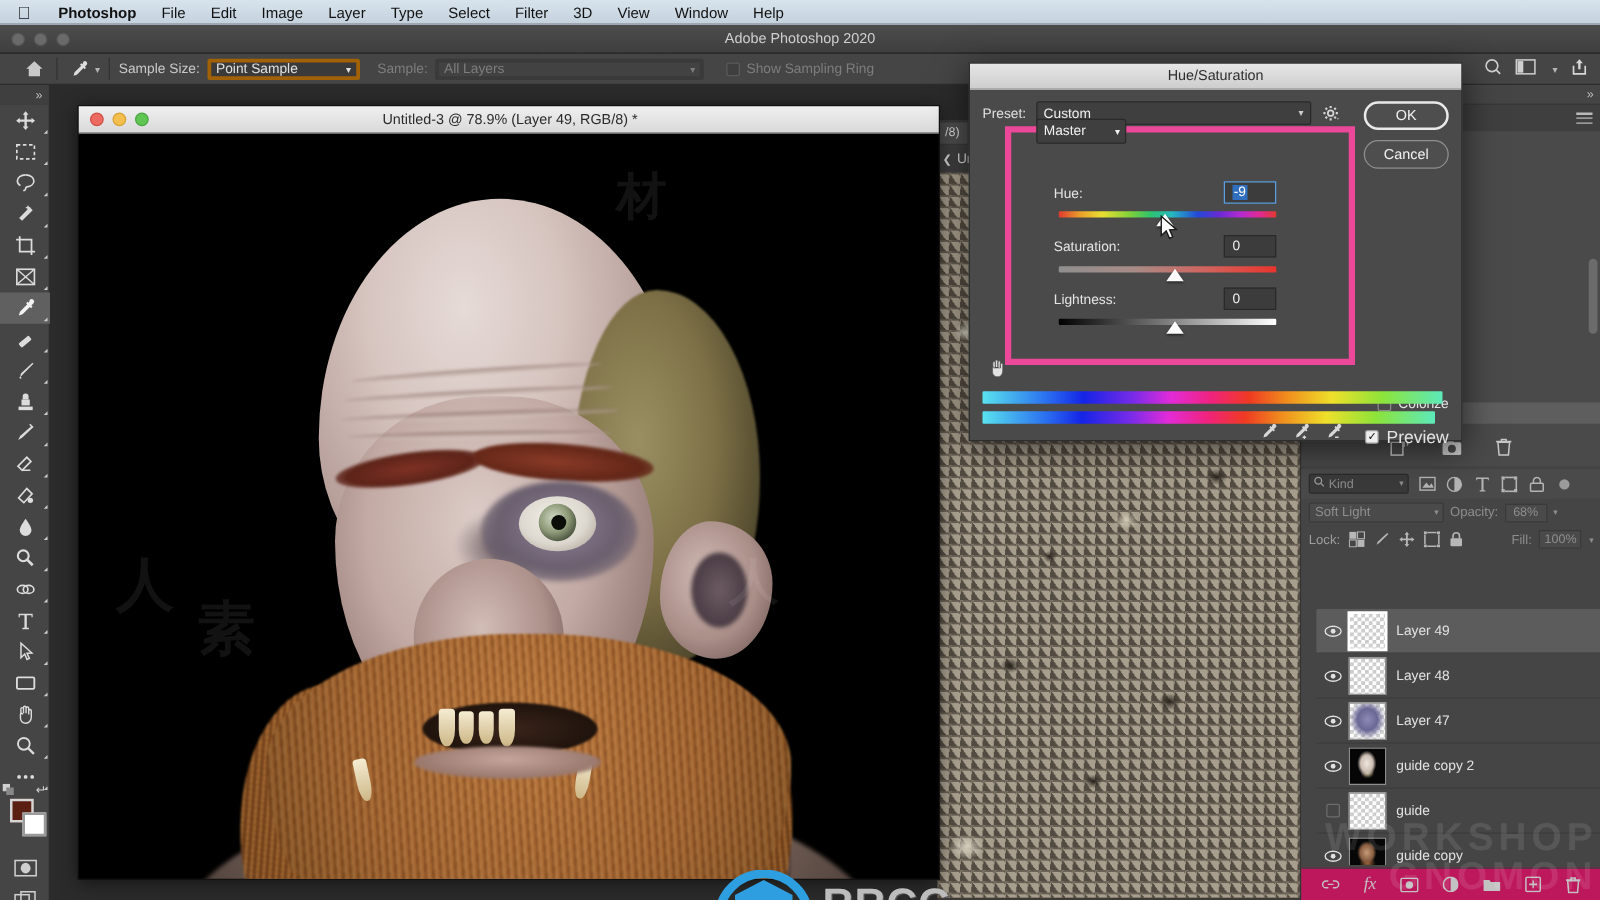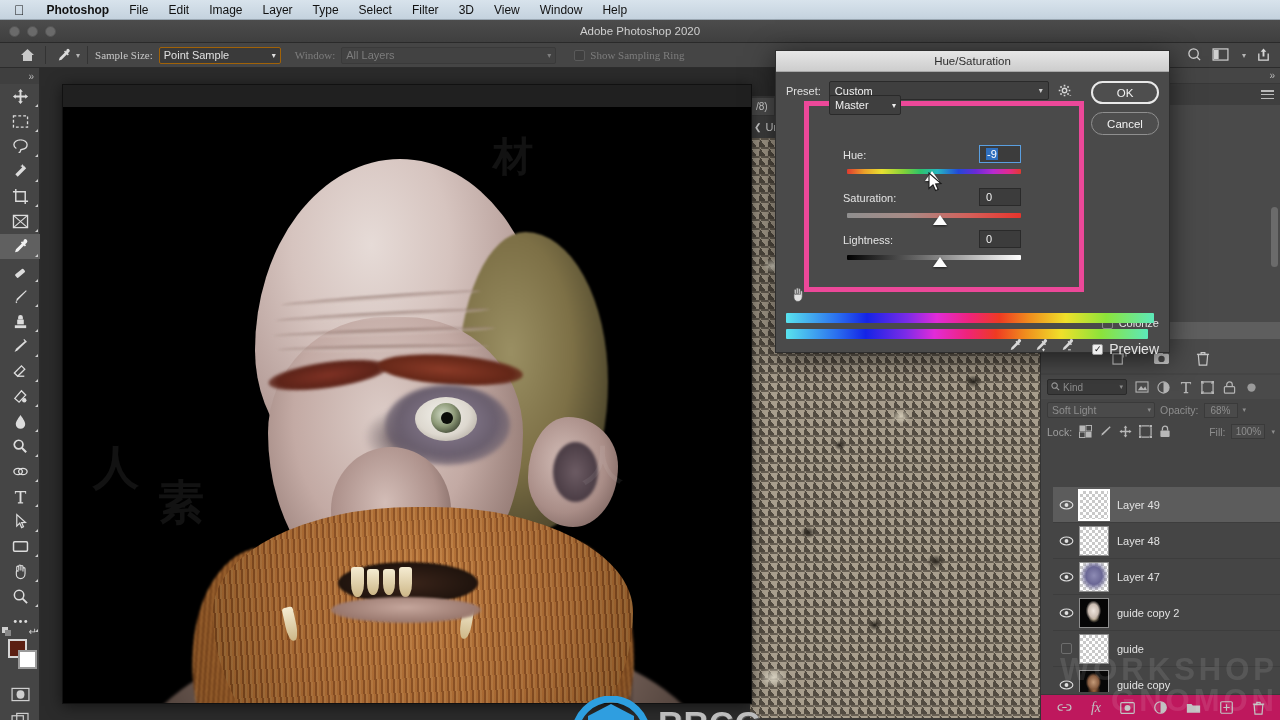--- a/index.html
+++ b/index.html
@@ -41,24 +41,24 @@
   
   #optionsbar {
     position:absolute; top:43px; left:0; width:1280px; height:25px;
     background:#454545; border-bottom:1px solid #2c2c2c;
     display:flex; align-items:center; z-index:50;
   }
   .ob-sep { width:1px; height:18px; background:#333; margin:0 7px; }
   .home-ico { width:22px;height:18px; margin-left:16px; display:flex;align-items:center;justify-content:center;}
   .tool-ico { width:20px;height:18px; display:flex;align-items:center;justify-content:center;}
   .caret { font-size:8px; color:#b5b5b5; margin-left:3px; }
-  .ob-label { color:#c8c8c8; margin-right:6px; font-size:11px;font-family:Liberation Serif, serif; }
+  .ob-label { color:#c8c8c8; margin-right:6px; font-size:11px; }
   .ob-label.dim { color:#7d7d7d; }
   .ob-select {
-    height:17px; background:#3a3a3a; border:1px solid #a16207;
+    height:17px; background:#3a3a3a; border:3px solid #a16207;
     border-radius:2px; display:flex; align-items:center;
     padding:0 4px; color:#e0e0e0; font-size:11px; min-width:60px;
     position:relative;
   }
   .ob-select.dim { color:#7d7d7d; background:#424242; border-color:#3a3a3a;}
   .ob-select .sc { position:absolute; right:4px; font-size:8px; }
   .ob-check { width:11px;height:11px;border:1px solid #5a5a5a; background:#3f3f3f; border-radius:2px; margin-right:5px;}
 
   
   #ob-right { margin-left:auto; display:flex; align-items:center; gap:10px; padding-right:9px;}
@@ -368,21 +368,21 @@
         <path d="M11.5 1.3a2 2 0 0 1 2.8 2.8l-1.6 1.6 1 1-1.2 1.2-1-1-5.6 5.6-2.9.9.9-2.9 5.6-5.6-1-1L9.7 2.7l1 1z" fill="#dcdcdc"></path>
       </svg>
   </div>
   <div class="caret">▾</div>
   <div class="ob-sep"></div>
   <div class="ob-label">Sample Size:</div>
   <div class="ob-select" style="width:122px">
     <span>Point Sample</span>
     <span class="sc">▾</span>
   </div>
-  <div class="ob-label dim" style="margin-left:14px">Window:</div>
+  <div class="ob-label dim" style="margin-left:14px">Sample:</div>
   <div class="ob-select dim" style="width:215px">
     <span>All Layers</span>
     <span class="sc">▾</span>
   </div>
   <div style="display:flex;align-items:center;margin-left:18px">
     <div class="ob-check"></div>
     <div class="ob-label dim">Show Sampling Ring</div>
   </div>
   <div id="ob-right">
     <span>
@@ -593,20 +593,28 @@
     <div class="subbar">
       <span style="font-size:9px;margin-right:4px">❮</span>
       <span>Un</span>
     </div>
     <div style="position:relative;width:290px;height:582px;overflow:hidden">
       <div id="rock"></div>
     </div>
   </div>
 
   <div id="doc">
+    <div class="titlebar">
+      <div class="traffic">
+        <div class="d1"></div>
+        <div class="d2"></div>
+        <div class="d3"></div>
+      </div>
+      <div class="dt">Untitled-3 @ 78.9% (Layer 49, RGB/8) *</div>
+    </div>
     <div id="canvas">
       <div id="art">
         <div class="sh" id="shoulders"></div>
         <div class="sh" id="neck"></div>
         <div class="sh" id="skull"></div>
         <div class="sh" id="hair"></div>
         <div class="sh" id="face"></div>
         <div class="wrinkle" style="left:218px;top:188px;width:200px;transform:rotate(-4deg)"></div>
         <div class="wrinkle" style="left:212px;top:205px;width:215px;transform:rotate(-3deg)"></div>
         <div class="wrinkle" style="left:210px;top:222px;width:222px;transform:rotate(-2deg)"></div>

